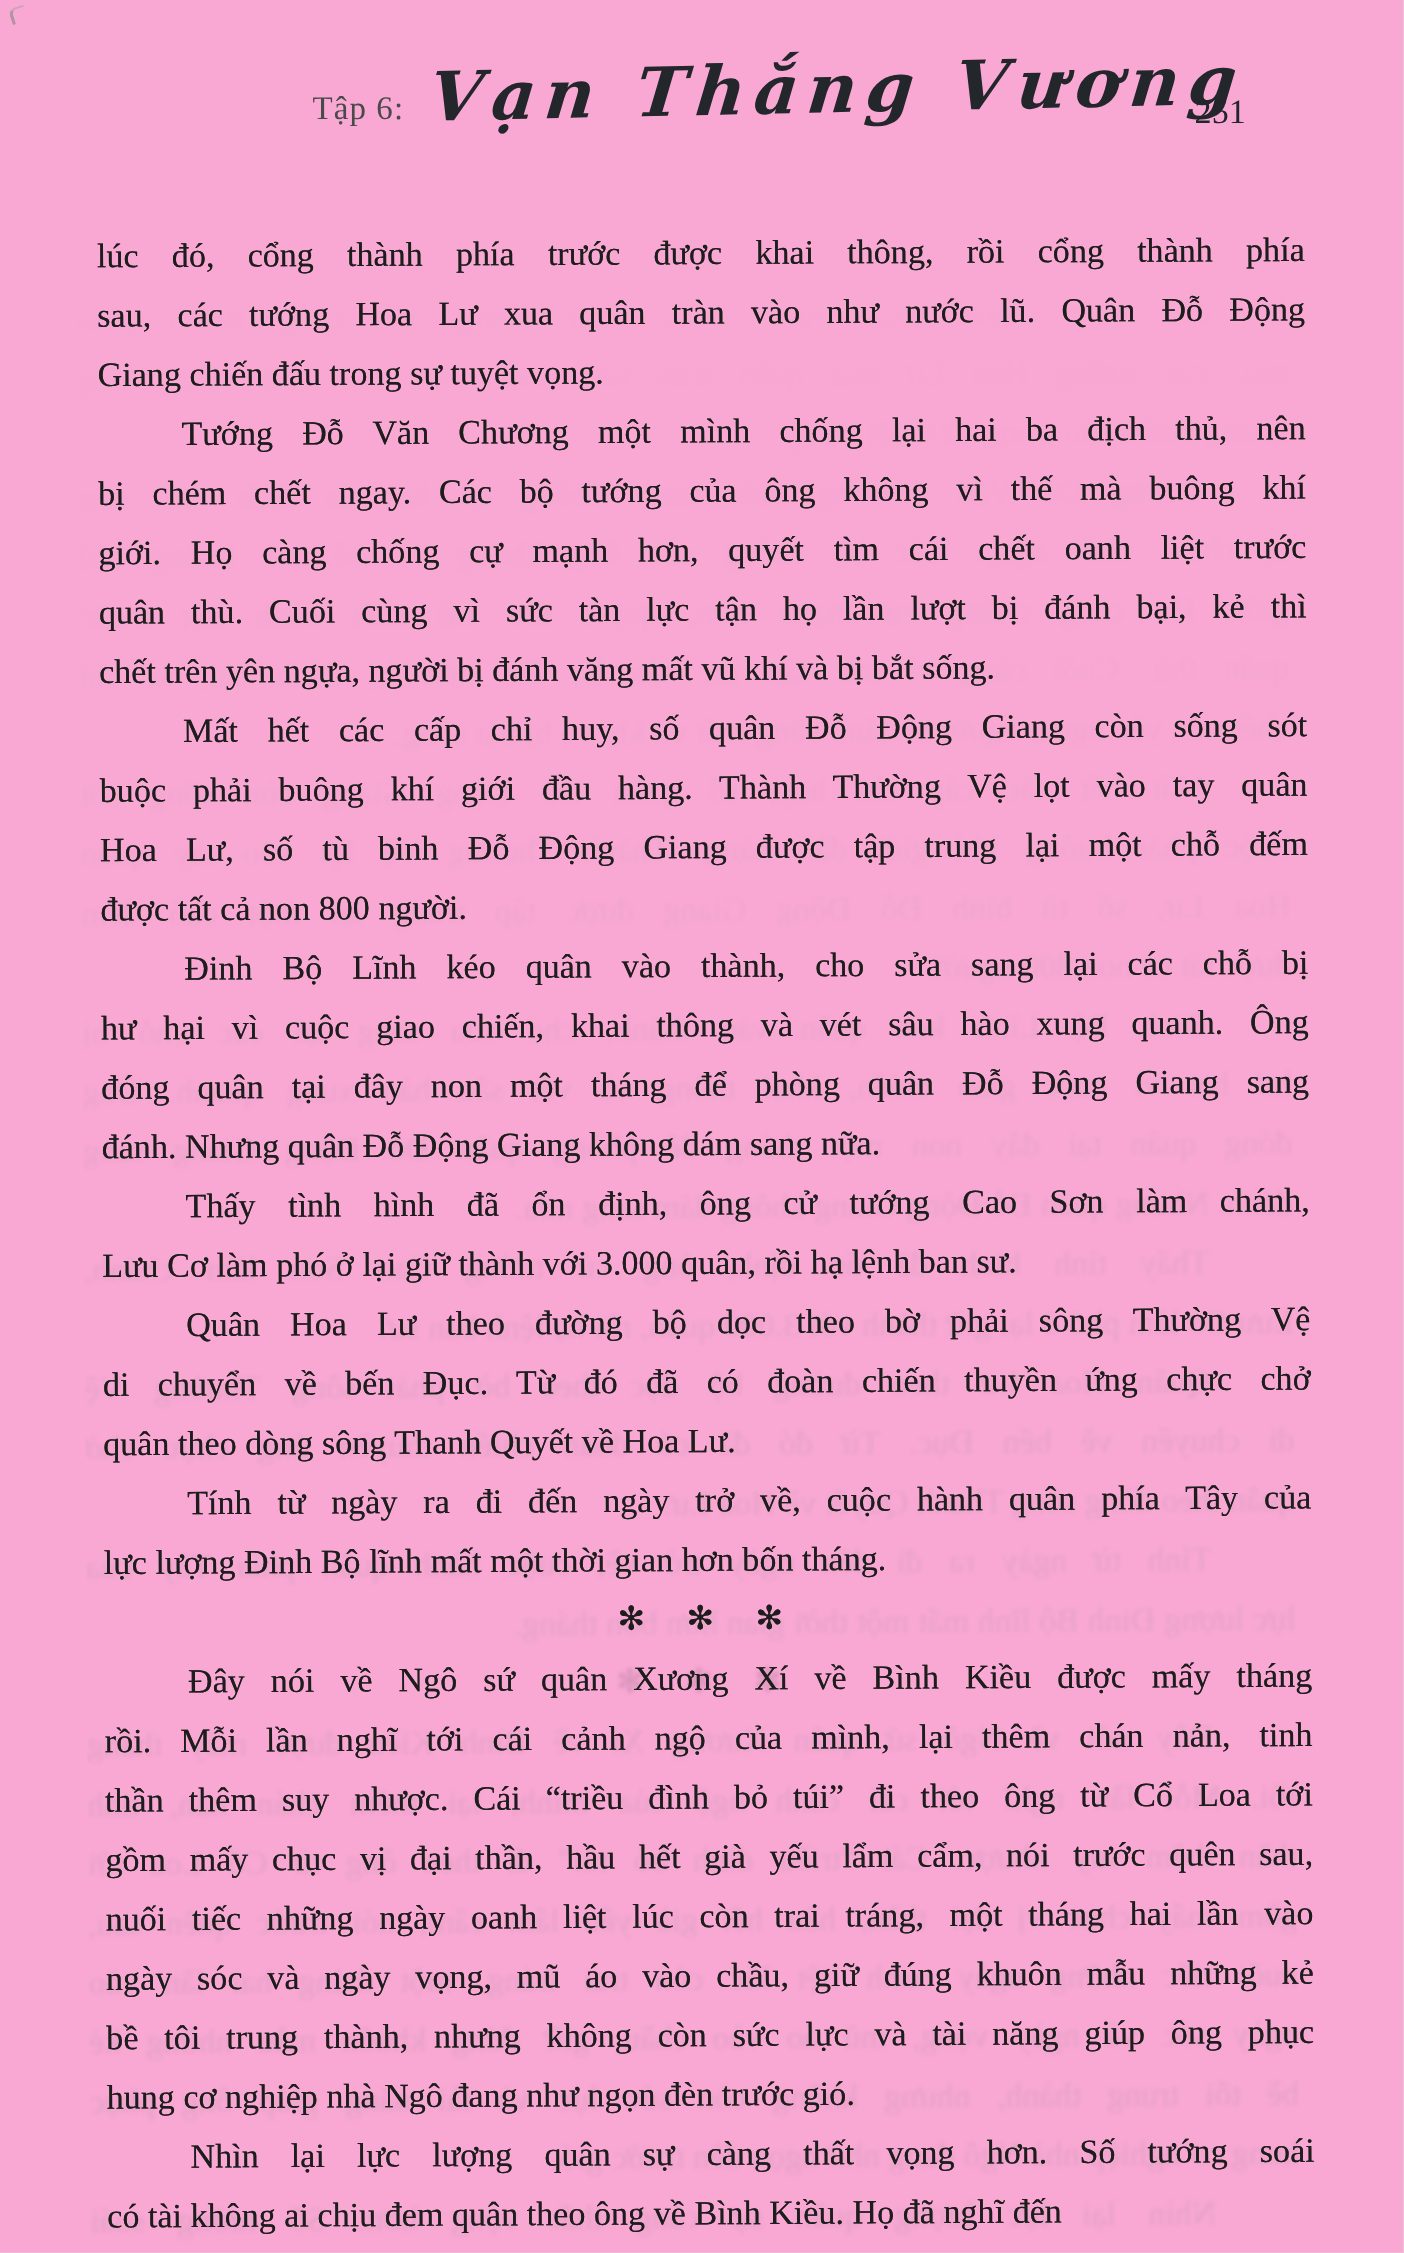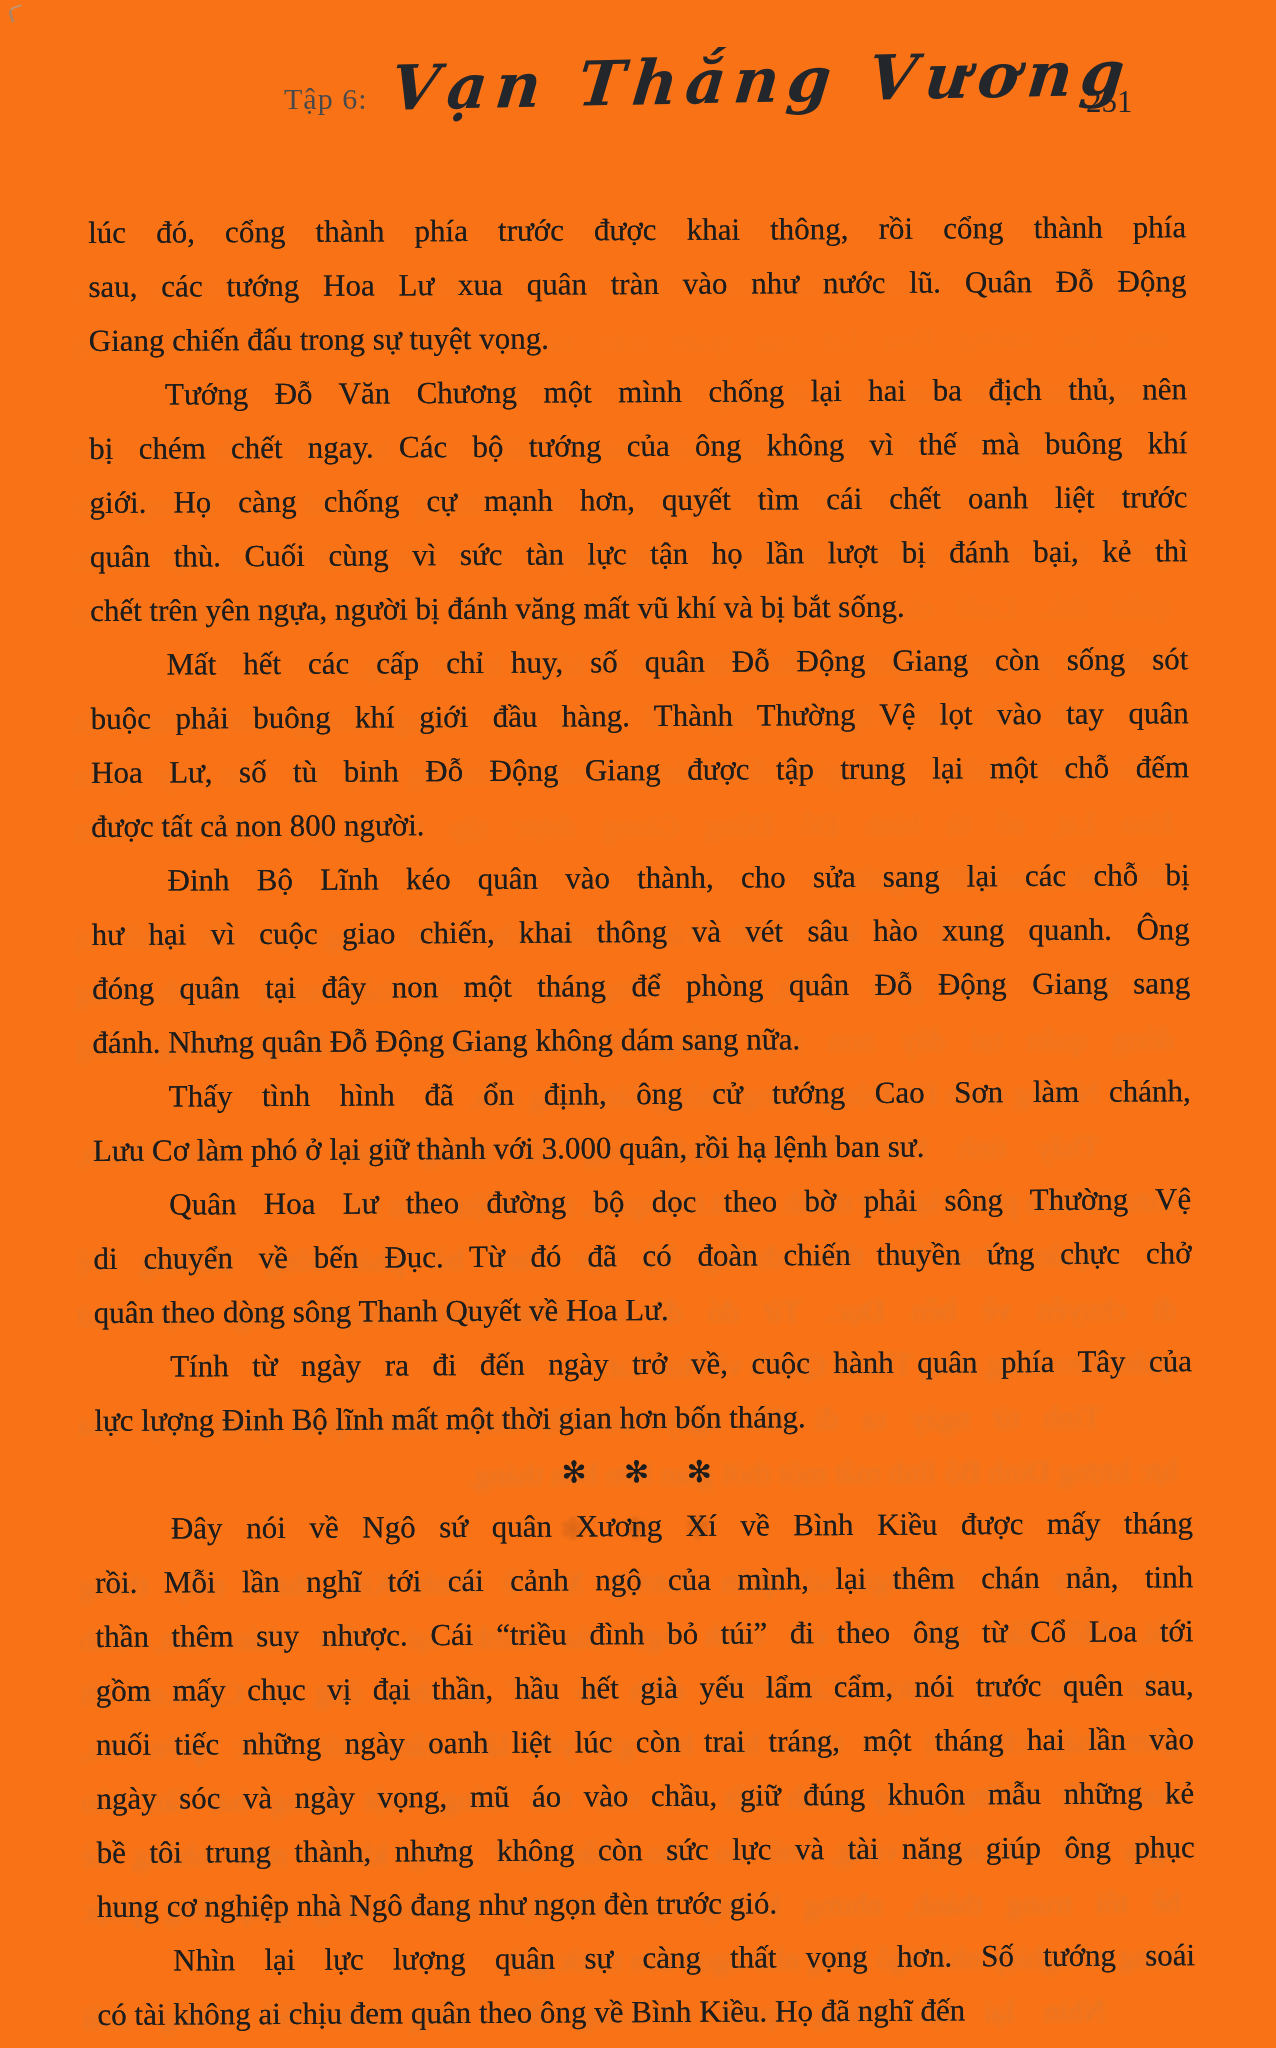--- a/index.html
+++ b/index.html
@@ -1,19 +1,19 @@
 <!DOCTYPE html>
 <html><head>
 <meta charset="utf-8">
 <style>
   html,body{margin:0;padding:0;background:#dcdcdc;}
   .page{
     position:relative;
     width:1276px;height:2048px;
-    background:#f97316;
+    background:#f9a8d4;
     overflow:hidden;
     font-family:"Liberation Serif", serif;
     color:#1d1d1d;
   }
   
   .artifact{
     position:absolute;left:9px;top:6px;width:12px;height:13px;
     border-left:3px solid #8a8a8a;border-top:2px solid #a8a8a8;
     border-radius:7px 0 0 0;opacity:.65;transform:rotate(-18deg);
   }

